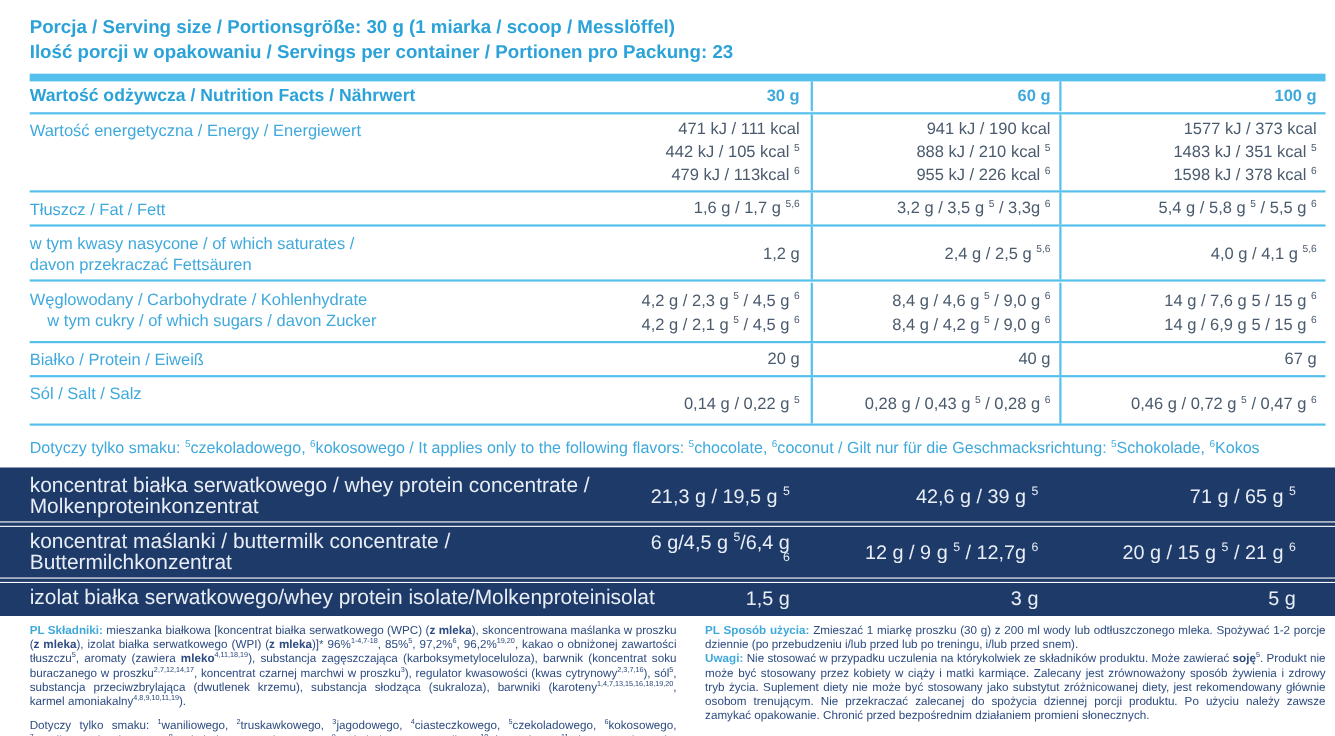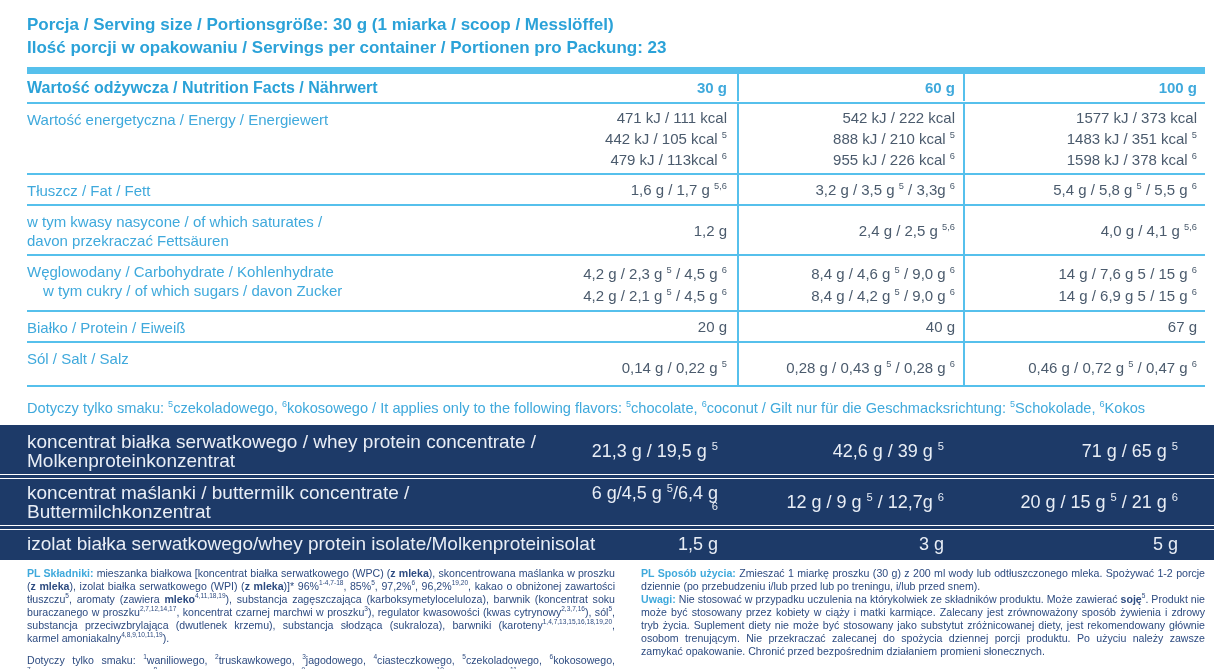--- a/index.html
+++ b/index.html
@@ -33,21 +33,21 @@
   .indent{padding-left:16px;}
   .val{color:var(--value);text-align:right;line-height:21px;align-self:center;padding:3px 10px 3px 0;}
   .c2 .val,.c3 .val{padding-right:8px;}
   .thead{align-items:baseline;}
   .ttl{color:var(--cyan-bold);font-weight:bold;font-size:16px;padding:5px 0;}
   .ch{color:var(--cyan);padding:5px 10px 5px 0;font-weight:bold;}
   .c2.ch,.c3.ch{display:flex;justify-content:flex-end;align-items:center;padding-right:8px;}
   .r-energy{min-height:70px;}
   .r-fat{min-height:31px;}
   .r-sat{min-height:46px;}
-  .r-carb{min-height:56px;}
+  .r-carb{min-height:56px;align-items:center;}
   .r-carb .val{line-height:22px;padding-top:6px;}
   .r-prot{min-height:31px;}
   .r-salt{min-height:44px;}
   .r-salt .val{align-self:flex-end;padding-bottom:7px;}
 
   
   .note{color:var(--cyan);font-size:14.6px;margin:13px 9px 0 27px;white-space:nowrap;}
 
   
   .band{background:var(--navy);color:var(--band-text);margin-top:9px;}
@@ -99,21 +99,21 @@
           <div>Wartość energetyczna / Energy / Energiewert</div>
         </div>
         <div class="val">
           <div>471 kJ / 111 kcal</div>
           <div>442 kJ / 105 kcal <sup>5</sup></div>
           <div>479 kJ / 113kcal <sup>6</sup></div>
         </div>
       </div>
       <div class="c2">
           <div class="val">
-        <div>542 kJ / 222 kcal</div>
+        <div>941 kJ / 190 kcal</div>
         <div>888 kJ / 210 kcal <sup>5</sup></div>
         <div>955 kJ / 226 kcal <sup>6</sup></div>
       </div>
         </div>
       <div class="c3">
           <div class="val">
         <div>1577 kJ / 373 kcal</div>
         <div>1483 kJ / 351 kcal <sup>5</sup></div>
         <div>1598 kJ / 378 kcal <sup>6</sup></div>
       </div>

